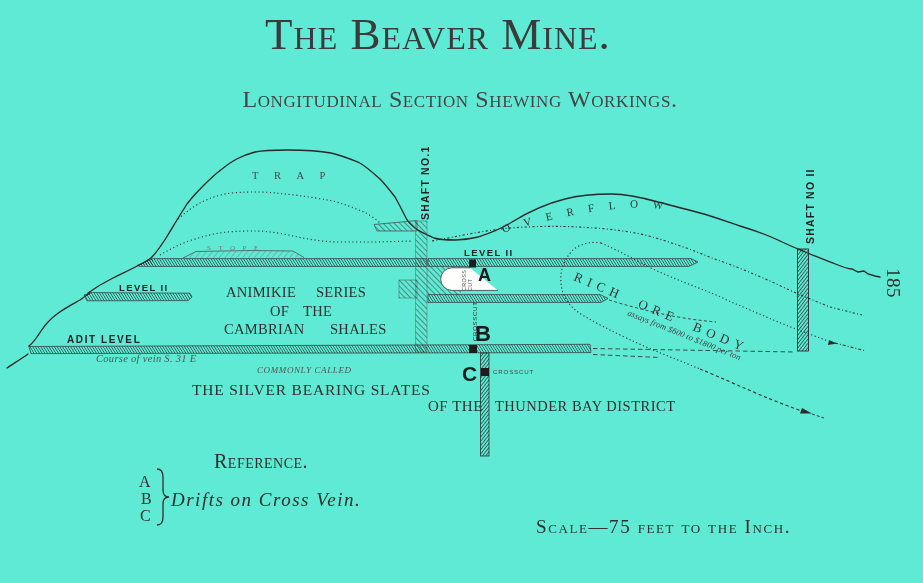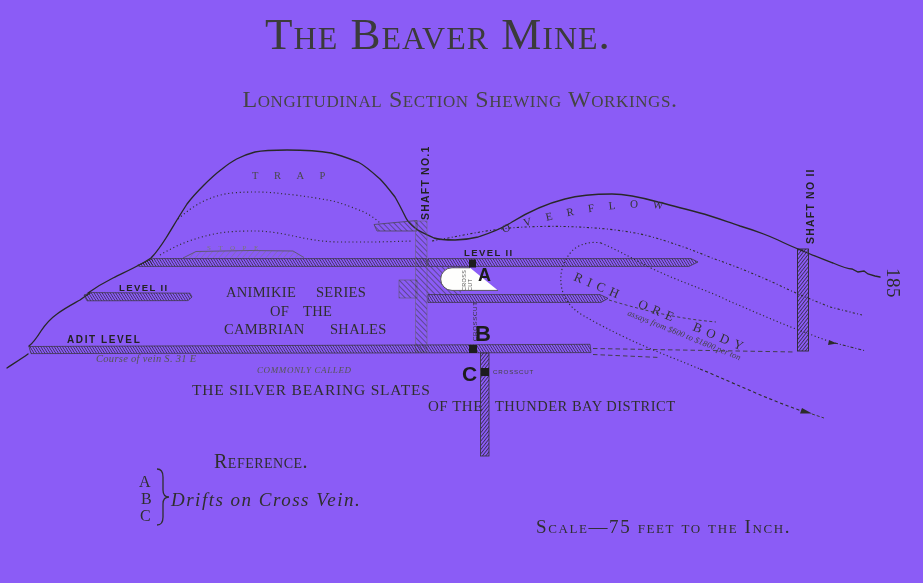--- a/index.html
+++ b/index.html
@@ -1,16 +1,16 @@
 <!DOCTYPE html>
 <html><head>
 <meta charset="utf-8">
 <style>
   html,body{margin:0;padding:0;background:#ffffff;}
-  #page{position:relative;width:923px;height:583px;background:#8b5cf6;overflow:hidden;
+  #page{position:relative;width:923px;height:583px;background:#5eead4;overflow:hidden;
         font-family:"Liberation Serif", serif;}
   svg{position:absolute;left:0;top:0;}
   .sans{font-family:"Liberation Sans", sans-serif;}
 </style>
 </head>
 <body>
 <div id="page">
 <svg width="923" height="583" viewBox="0 0 923 583">
 <defs>
   <pattern id="hband" width="2.3" height="2.3" patternUnits="userSpaceOnUse" patternTransform="rotate(-32)">

